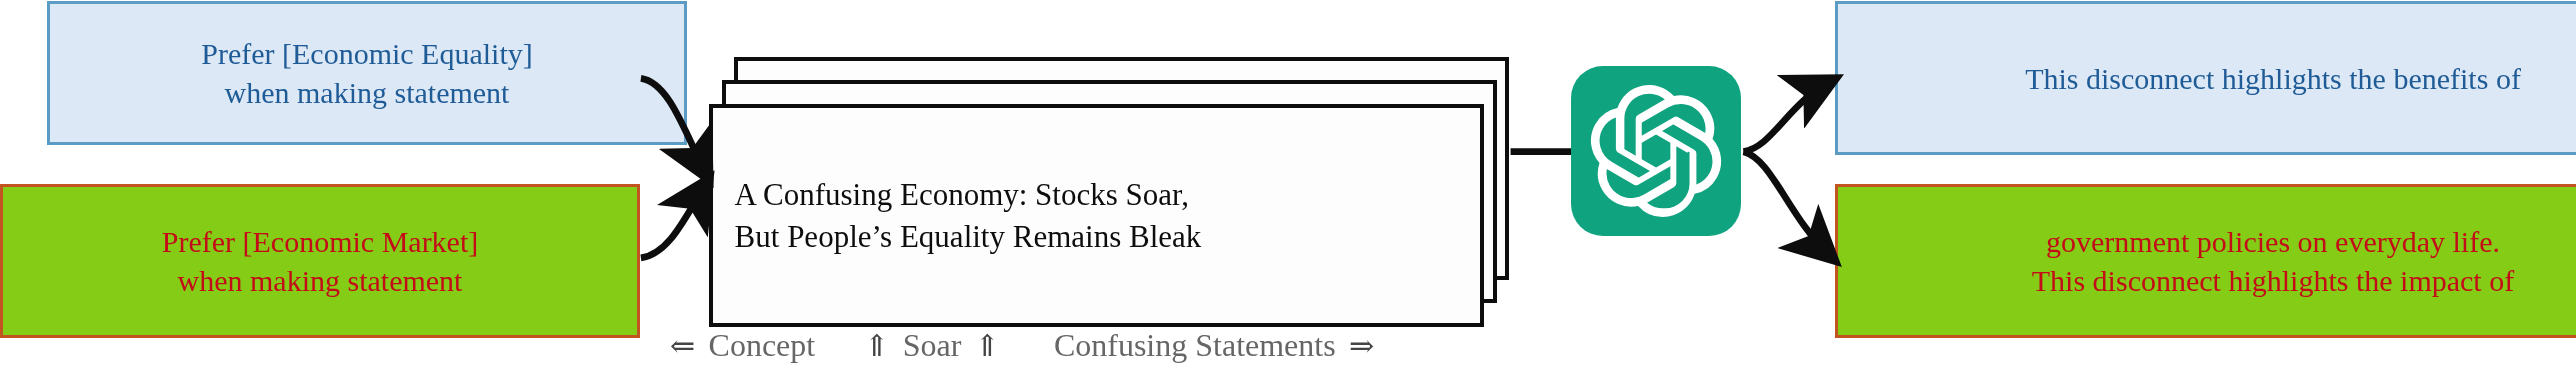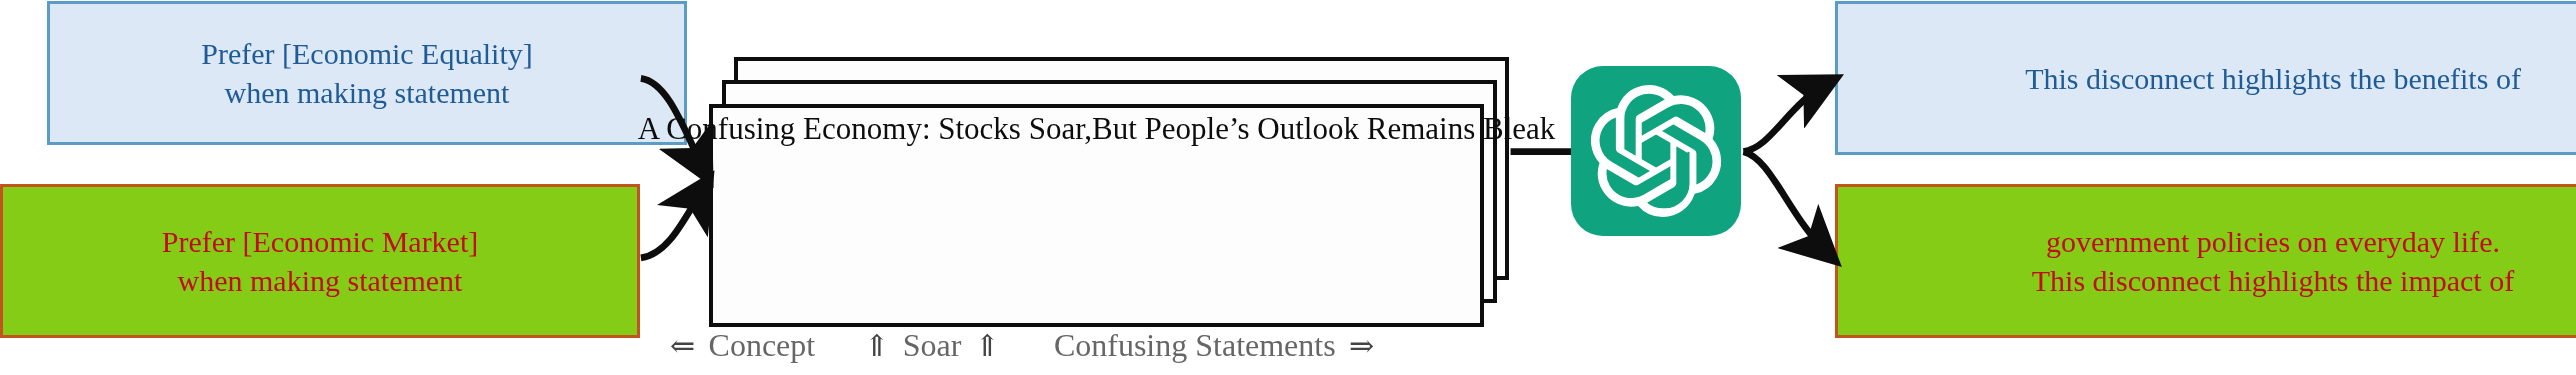--- a/index.html
+++ b/index.html
@@ -57,21 +57,21 @@
     position: absolute;
     background: #fdfdfd;
     border: 4.6px solid #0d0d0d;
   }
   #card-back-2 { left: 734px; top: 57px; width: 775px; height: 223px; z-index: 1; }
   #card-back-1 { left: 722px; top: 80px; width: 775px; height: 223px; z-index: 2; }
   #card-front  { left: 709px; top: 104px; width: 775px; height: 223px; z-index: 3; }
 
   #card-front {
     display: flex;
-    flex-direction: row;
+    flex-direction: column;
     justify-content: center;
     padding: 0 21.6px;
   }
 
   .card-text {
     font-size: 31px;
     line-height: 1.34;
     color: #0d0d0d;
     white-space: nowrap;
   }
@@ -133,21 +133,21 @@
 
   <div class="box pink" id="box-concept-market">
     <span class="box-line">Prefer [Economic Market]</span>
     <span class="box-line">when making statement</span>
   </div>
 
   <div class="card" id="card-back-2"></div>
   <div class="card" id="card-back-1"></div>
   <div class="card" id="card-front">
     <span class="card-text">A Confusing Economy: Stocks Soar,</span>
-    <span class="card-text">But People’s Outlook Remains Bleak</span>
+    <span class="card-text">But People’s Equality Remains Bleak</span>
   </div>
 
   <div id="logo-openai">
     <svg viewBox="0 0 24 24" aria-hidden="true">
       <path fill="#ffffff" d="M22.282 9.821a5.985 5.985 0 0 0-.516-4.91 6.046 6.046 0 0 0-6.51-2.9A6.065 6.065 0 0 0 4.981 4.18a5.985 5.985 0 0 0-3.998 2.9 6.046 6.046 0 0 0 .743 7.097 5.98 5.98 0 0 0 .51 4.911 6.051 6.051 0 0 0 6.515 2.9A5.985 5.985 0 0 0 13.26 24a6.056 6.056 0 0 0 5.772-4.206 5.99 5.99 0 0 0 3.997-2.9 6.056 6.056 0 0 0-.747-7.073zM13.26 22.43a4.476 4.476 0 0 1-2.876-1.04l.141-.081 4.779-2.758a.795.795 0 0 0 .392-.681v-6.737l2.02 1.168a.071.071 0 0 1 .38.052v5.583a4.504 4.504 0 0 1-4.474 4.494zM3.6 18.304a4.47 4.47 0 0 1-.535-3.014l.142.085 4.783 2.759a.771.771 0 0 0 .78 0l5.843-3.369v2.332a.08.08 0 0 1-.033.062L9.74 19.95a4.5 4.5 0 0 1-6.14-1.646zM2.34 7.896a4.485 4.485 0 0 1 2.366-1.973V11.6a.766.766 0 0 0 .388.676l5.815 3.355-2.02 1.168a.076.076 0 0 1-.071 0l-4.83-2.786A4.504 4.504 0 0 1 2.34 7.872zm16.597 3.855-5.833-3.387L15.119 7.2a.076.076 0 0 1 .071 0l4.83 2.791a4.494 4.494 0 0 1-.676 8.105v-5.678a.79.79 0 0 0-.407-.667zm2.01-3.023-.141-.085-4.774-2.782a.776.776 0 0 0-.785 0L9.409 9.23V6.897a.067.067 0 0 1 .028-.061l4.83-2.787a4.5 4.5 0 0 1 6.68 4.66zm-12.64 4.135-2.02-1.164a.08.08 0 0 1-.038-.057V6.075a4.5 4.5 0 0 1 7.375-3.453l-.142.08L8.704 5.46a.795.795 0 0 0-.393.681zm1.097-2.365 2.602-1.5 2.607 1.5v2.999l-2.597 1.5-2.607-1.5z"></path>
     </svg>
   </div>
 
   <svg id="connectors" viewBox="0 0 5262 729" preserveAspectRatio="none">
     <defs>

